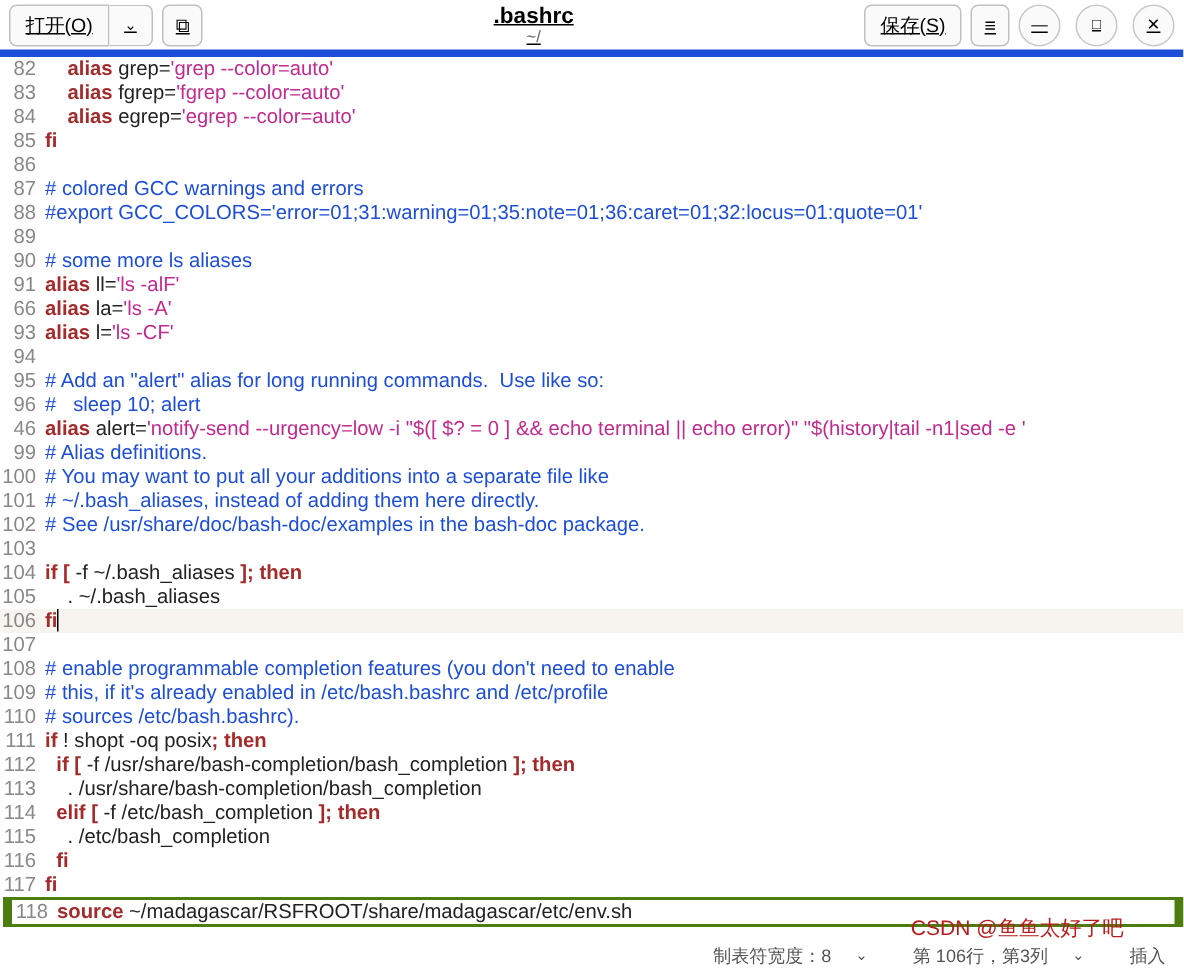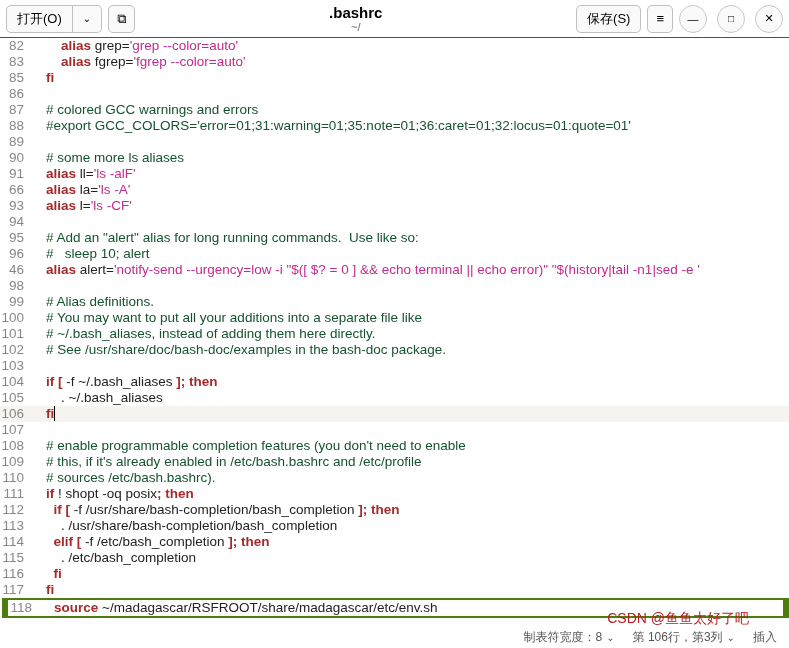--- a/index.html
+++ b/index.html
@@ -8,25 +8,26 @@
     font-family: -apple-system, sans-serif;
     font-size: 13px;
     background: #fff;
     width: 789px;
     height: 648px;
     overflow: hidden;
   }
   .headerbar {
     height: 38px;
     background: #fff;
-    border-bottom: 1px solid #1d4ed8;
+    border-bottom: 5px solid #1d4ed8;
     display: flex;
     align-items: center;
     padding: 0 6px;
     gap: 6px;
+    text-decoration: underline;
   }
   .btn {
     height: 28px;
     border: 1px solid #c0c0c0;
     background: #fafafa;
     border-radius: 5px;
     padding: 0 10px;
     display: flex;
     align-items: center;
     gap: 4px;
@@ -62,35 +63,35 @@
   .line.highlighted { background: #f7f4ef; justify-content: center; }
   .line.boxed { border: 6px solid #4d7c0f; border-top-width:2px; border-bottom-width:2px; margin-left:2px; }
   .gutter {
     width: 30px;
     text-align: right;
     color: #888;
     padding-right: 6px;
     user-select: none;
     flex: 0 0 30px;
   }
-  .code { flex: 1; margin-left: 16px; }
+  .code { flex: 1; }
   .tk-keyword { color: #a52a2a; font-weight: bold; }
   .tk-string { color: #c22a8f; }
-  .tk-comment { color: #14532d; }
+  .tk-comment { color: #1d4ed8; }
   .tk-plain { color: #222; }
   .cursor { border-left: 1px solid #000; }
   .statusbar {
     position: absolute;
     bottom: 0; right: 0;
     height: 22px;
     font-size: 12px;
     color: #555;
     display: flex;
     align-items: center;
-    gap: 18px;
+    gap: 30px;
     padding: 0 12px;
     background: #fff;
   }
   .watermark {
     position: absolute;
     right: 40px;
     bottom: 20px;
     color: #b91c1c;
     font-size: 14px;
     pointer-events: none;
@@ -131,34 +132,34 @@
     </div>
     <div class="btn-round">
       <span style="font-size:11px;">✕</span>
     </div>
   </div>
 </div>
 
 <div class="editor" id="editor">
     <div class="line"><span class="gutter">82</span><span class="code"><span class="tk-keyword">    alias</span><span class="tk-plain"> grep=</span><span class="tk-string">'grep --color=auto'</span></span></div>
     <div class="line"><span class="gutter">83</span><span class="code"><span class="tk-keyword">    alias</span><span class="tk-plain"> fgrep=</span><span class="tk-string">'fgrep --color=auto'</span></span></div>
+    <div class="line"><span class="gutter">84</span><span class="code"><span class="tk-keyword">    alias</span><span class="tk-plain"> egrep=</span><span class="tk-string">'egrep --color=auto'</span></span></div>
     <div class="line"><span class="gutter">85</span><span class="code"><span class="tk-keyword">fi</span></span></div>
     <div class="line"><span class="gutter">86</span><span class="code"><span class="tk-plain"></span></span></div>
     <div class="line"><span class="gutter">87</span><span class="code"><span class="tk-comment"># colored GCC warnings and errors</span></span></div>
     <div class="line"><span class="gutter">88</span><span class="code"><span class="tk-comment">#export GCC_COLORS='error=01;31:warning=01;35:note=01;36:caret=01;32:locus=01:quote=01'</span></span></div>
     <div class="line"><span class="gutter">89</span><span class="code"><span class="tk-plain"></span></span></div>
     <div class="line"><span class="gutter">90</span><span class="code"><span class="tk-comment"># some more ls aliases</span></span></div>
     <div class="line"><span class="gutter">91</span><span class="code"><span class="tk-keyword">alias</span><span class="tk-plain"> ll=</span><span class="tk-string">'ls -alF'</span></span></div>
     <div class="line"><span class="gutter">66</span><span class="code"><span class="tk-keyword">alias</span><span class="tk-plain"> la=</span><span class="tk-string">'ls -A'</span></span></div>
     <div class="line"><span class="gutter">93</span><span class="code"><span class="tk-keyword">alias</span><span class="tk-plain"> l=</span><span class="tk-string">'ls -CF'</span></span></div>
     <div class="line"><span class="gutter">94</span><span class="code"><span class="tk-plain"></span></span></div>
     <div class="line"><span class="gutter">95</span><span class="code"><span class="tk-comment"># Add an "alert" alias for long running commands.  Use like so:</span></span></div>
     <div class="line"><span class="gutter">96</span><span class="code"><span class="tk-comment">#   sleep 10; alert</span></span></div>
     <div class="line"><span class="gutter">46</span><span class="code"><span class="tk-keyword">alias</span><span class="tk-plain"> alert=</span><span class="tk-string">'notify-send --urgency=low -i "$([ $? = 0 ] &amp;&amp; echo terminal || echo error)" "$(history|tail -n1|sed -e '</span></span></div>
-    <div class="line"><span class="gutter">98</span><span class="code"><span class="tk-plain"></span></span></div>
     <div class="line"><span class="gutter">99</span><span class="code"><span class="tk-comment"># Alias definitions.</span></span></div>
     <div class="line"><span class="gutter">100</span><span class="code"><span class="tk-comment"># You may want to put all your additions into a separate file like</span></span></div>
     <div class="line"><span class="gutter">101</span><span class="code"><span class="tk-comment"># ~/.bash_aliases, instead of adding them here directly.</span></span></div>
     <div class="line"><span class="gutter">102</span><span class="code"><span class="tk-comment"># See /usr/share/doc/bash-doc/examples in the bash-doc package.</span></span></div>
     <div class="line"><span class="gutter">103</span><span class="code"><span class="tk-plain"></span></span></div>
     <div class="line"><span class="gutter">104</span><span class="code"><span class="tk-keyword">if</span><span class="tk-plain"> </span><span class="tk-keyword">[</span><span class="tk-plain"> -f ~/.bash_aliases </span><span class="tk-keyword">]; then</span></span></div>
     <div class="line"><span class="gutter">105</span><span class="code"><span class="tk-plain">    . ~/.bash_aliases</span></span></div>
     <div class="line highlighted"><span class="gutter">106</span><span class="code"><span class="tk-keyword">fi</span><span class="cursor"></span></span></div>
     <div class="line"><span class="gutter">107</span><span class="code"><span class="tk-plain"></span></span></div>
     <div class="line"><span class="gutter">108</span><span class="code"><span class="tk-comment"># enable programmable completion features (you don't need to enable</span></span></div>

